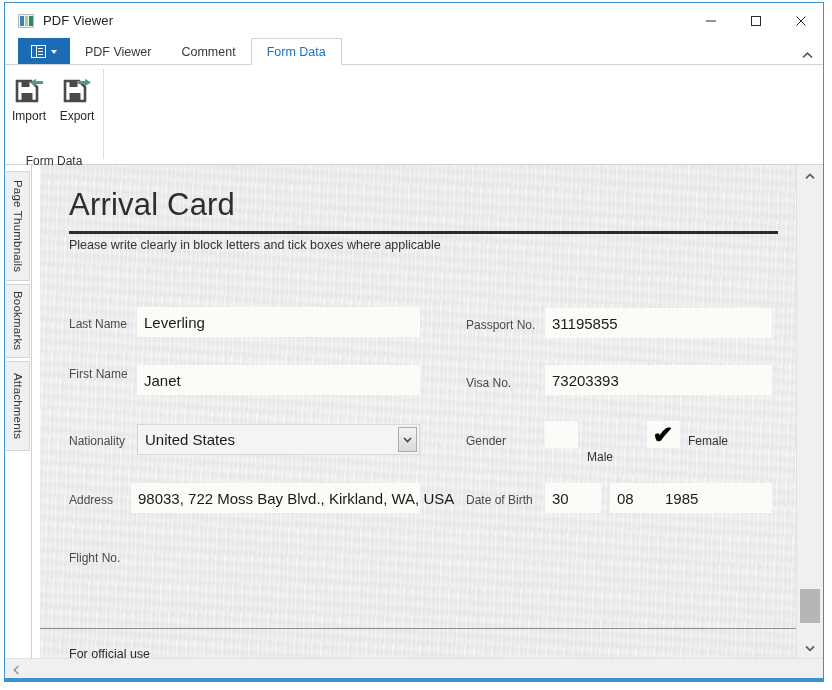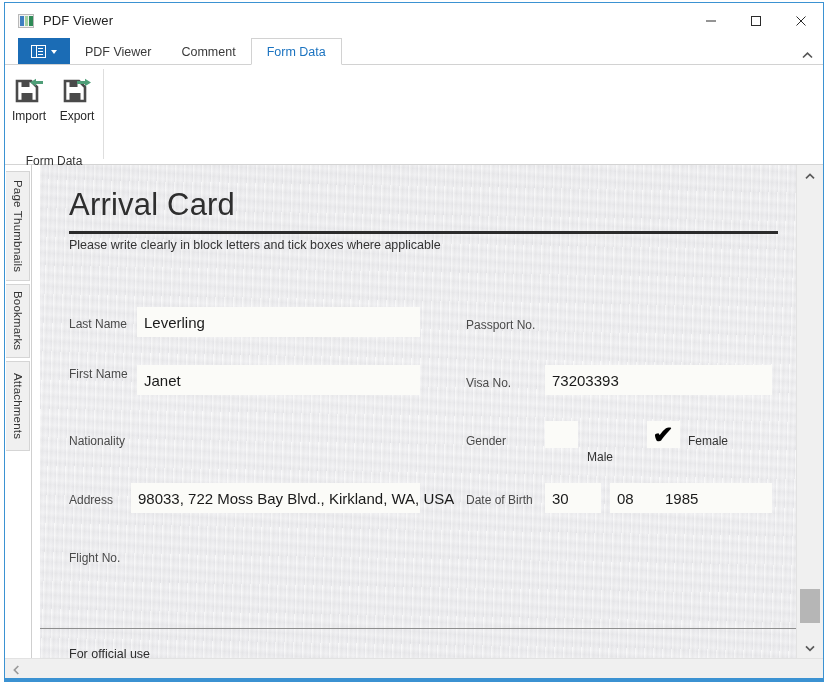--- a/index.html
+++ b/index.html
@@ -508,31 +508,42 @@
 
           <div class="doc-title">Arrival Card</div>
           <div class="title-rule"></div>
           <div class="doc-sub">Please write clearly in block letters and tick boxes where applicable</div>
 
           <div class="flabel" style="left:29px; top:152px;">Last Name</div>
           <div class="fbox" style="left:97px; top:142px; width:283px; height:30px;">
             <div class="val">Leverling</div>
           </div>
           <div class="flabel" style="left:426px; top:153px;">Passport No.</div>
+          <div class="fbox" style="left:505px; top:143px; width:227px; height:30px;">
+            <div class="val">31195855</div>
+          </div>
 
           <div class="flabel" style="left:29px; top:202px;">First Name</div>
           <div class="fbox" style="left:97px; top:200px; width:283px; height:30px;">
             <div class="val">Janet</div>
           </div>
           <div class="flabel" style="left:426px; top:211px;">Visa No.</div>
           <div class="fbox" style="left:505px; top:200px; width:227px; height:30px;">
             <div class="val">73203393</div>
           </div>
 
           <div class="flabel" style="left:29px; top:269px;">Nationality</div>
+          <div class="fbox combo" style="left:97px; top:259px; width:283px; height:31px;">
+            <div class="val">United States</div>
+            <div class="combo-btn">
+              <svg width="9" height="6" viewBox="0 0 9 6">
+                <polyline points="1,1 4.5,4.6 8,1" fill="none" stroke="#444444" stroke-width="1.5"></polyline>
+              </svg>
+            </div>
+          </div>
           <div class="flabel" style="left:426px; top:269px;">Gender</div>
           <div class="checkbox" style="left:505px; top:256px;">
             <span class="checkmark"></span>
           </div>
           <div class="cb-label" style="left:547px; top:269px;margin-top:16px;">Male</div>
           <div class="checkbox" style="left:607px; top:256px;">
             <span class="checkmark">✔</span>
           </div>
           <div class="cb-label" style="left:648px; top:269px;">Female</div>
 

